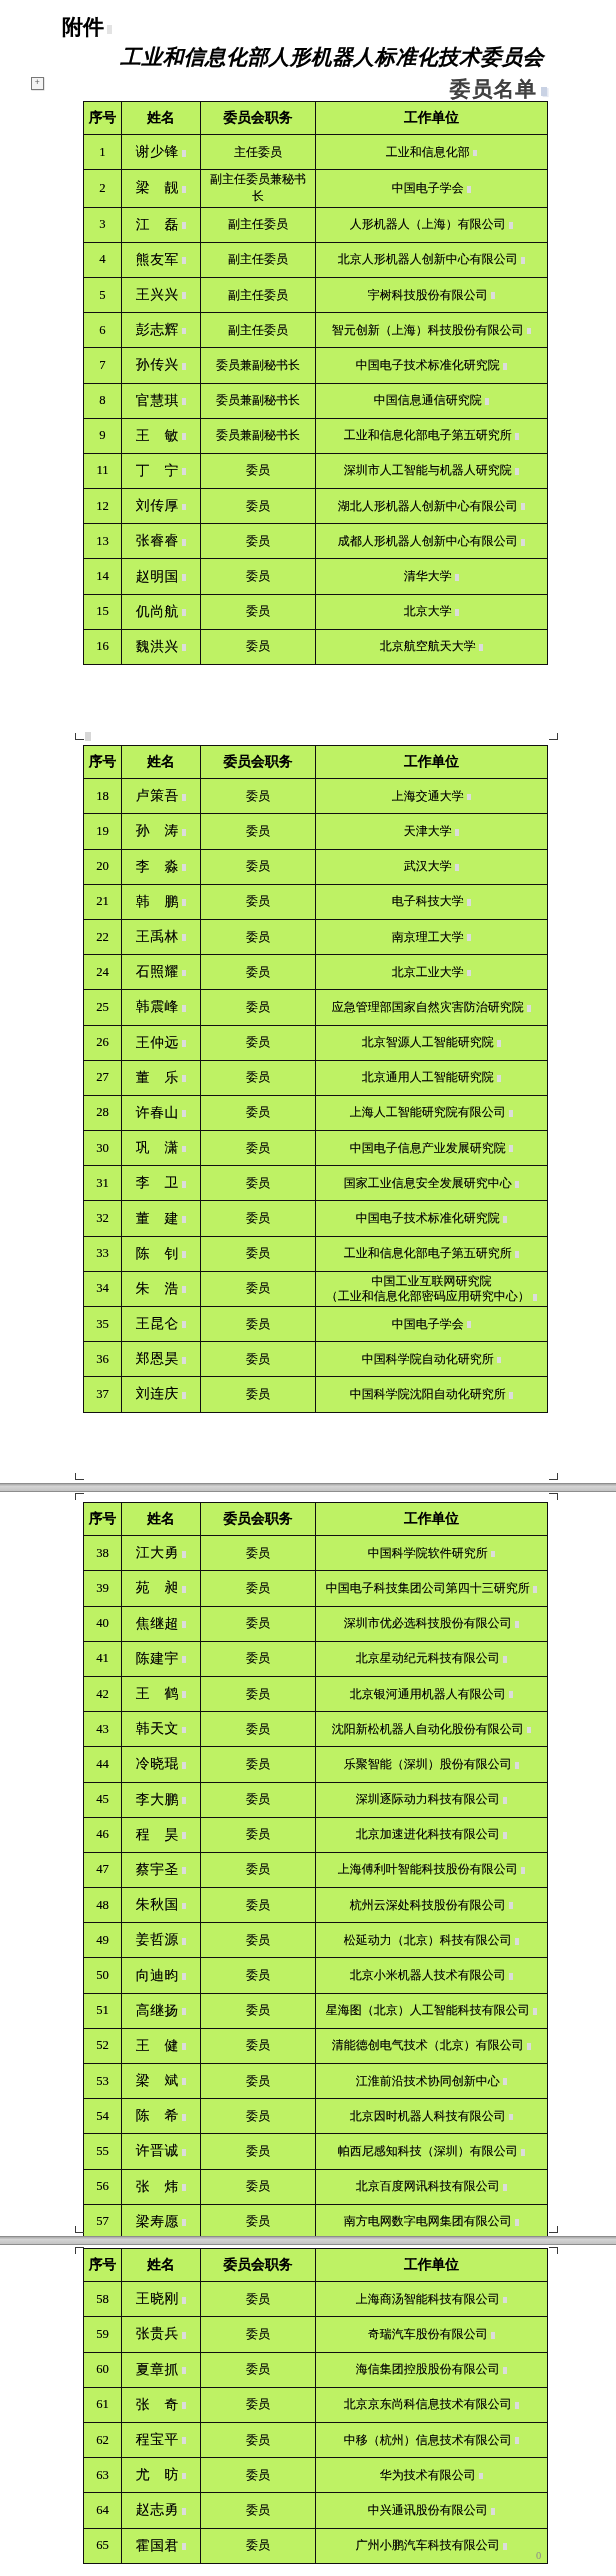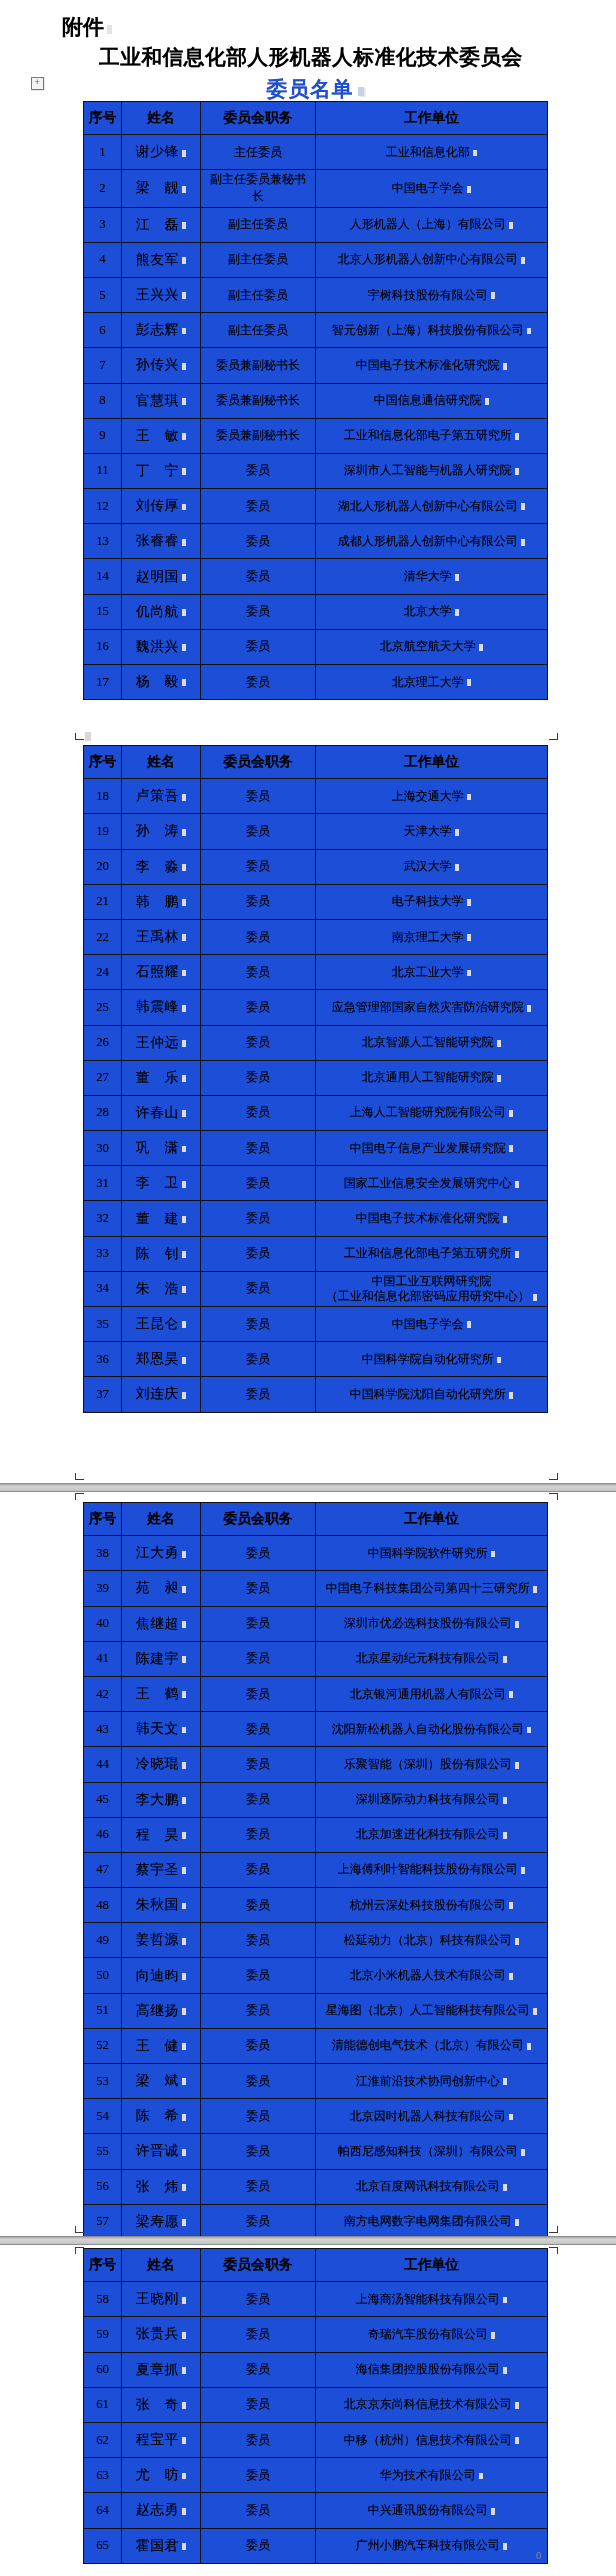--- a/index.html
+++ b/index.html
@@ -2,33 +2,33 @@
 <html style="font-size:8.5px"><head>
 <meta charset="utf-8">
 <style>
   html,body{margin:0;padding:0;width:616px;height:2576px;background:#ffffff;position:relative;
     font-family:"Liberation Sans",sans-serif;}
   .doc{position:absolute;inset:0;width:616px;height:2576px;overflow:hidden;
     text-shadow:0 0 0.4px rgba(0,0,0,.45);}
   
   .attach{position:absolute;left:62px;top:12.7px;font-size:21px;font-weight:bold;color:#000;}
   .attach::after{content:"";display:inline-block;width:5.3px;height:8.5px;background:#e3e3e3;margin-left:3.2px;}
-  .title1{position:absolute;left:99px;top:43px;width:464px;text-align:left;
-    font-size:20.7px;font-weight:bold;letter-spacing:0.5px;color:#000;white-space:nowrap;}
-  .title2{position:absolute;left:83px;top:75px;width:464px;text-align:center;
-    font-size:20.7px;font-weight:bold;letter-spacing:1.1px;color:#1d4ed8;}
+  .title1{position:absolute;left:80px;top:43px;width:464px;text-align:right;
+    font-size:20.7px;font-weight:bold;letter-spacing:0.5px;color:#000;white-space:nowrap;font-style:italic;}
+  .title2{position:absolute;left:83px;top:75px;width:464px;text-align:right;
+    font-size:20.7px;font-weight:bold;letter-spacing:1.1px;color:#404040;}
   .title2 .pmark{display:inline-block;width:5.8px;height:9px;background:#c9d2e4;margin-left:4.2px;
     box-shadow:1.6px 1.1px 0 #e4e8f2;}
   
   .anchor{position:absolute;left:31px;top:77px;width:10.6px;height:10.6px;border:0.5px solid #777;
     background:#f4f4f4;color:#555;font-size:8.5px;line-height:9.5px;text-align:center;
     text-shadow:none;box-shadow:0.5px 0.5px 0 #cfcfcf;}
   
   table{position:absolute;left:83px;width:464px;border-collapse:collapse;table-layout:fixed;
-    background:#1d4ed8;padding-left:36px;}
+    background:#bef264;padding-left:36px;}
   .t1{top:101px}.t2{top:745px}.t3{top:1502px}.t4{top:2248px}
   col.c-no{width:38px}col.c-name{width:79px}col.c-role{width:115px}col.c-org{width:232px}
   th,td{border:1.1px solid #101010;text-align:center;vertical-align:middle;padding:1.1px 3.2px;color:#000;}
   th{height:30px;font-size:13.8px;font-weight:bold;font-family:"Liberation Sans",sans-serif;}
   td{height:32px;font-family:"Liberation Serif",serif;}
   td.cell-no{font-size:12.7px;font-family:"Liberation Serif",serif;}
   td.cell-name{font-size:13.8px;letter-spacing:0.5px;}
   td.cell-role{font-size:12px;}
   td.cell-org{font-size:12px;white-space:pre-line;line-height:1.25;}
   td.cell-name::after,td.cell-org::after{content:"";display:inline-block;width:4.2px;height:6.9px;
@@ -157,26 +157,20 @@
     <td class="cell-name">仉尚航</td>
     <td class="cell-role">委员</td>
     <td class="cell-org">北京大学</td>
   </tr>
         <tr>
     <td class="cell-no">16</td>
     <td class="cell-name">魏洪兴</td>
     <td class="cell-role">委员</td>
     <td class="cell-org">北京航空航天大学</td>
   </tr>
-        <tr>
-    <td class="cell-no">17</td>
-    <td class="cell-name">杨　毅</td>
-    <td class="cell-role">委员</td>
-    <td class="cell-org">北京理工大学</td>
-  </tr>
       </tbody>
   </table>
 
   <div class="mark m-bl" style="left:75px;top:733px"></div>
   <div class="mark m-br" style="left:549px;top:733px"></div>
   <div class="m-shadow" style="left:85px;top:732px"></div>
 
   <table class="t2">
     <colgroup>
         <col class="c-no">

